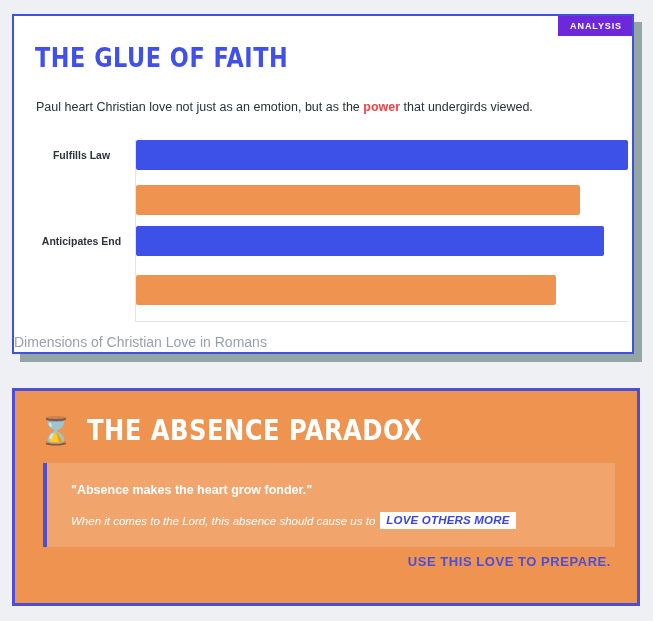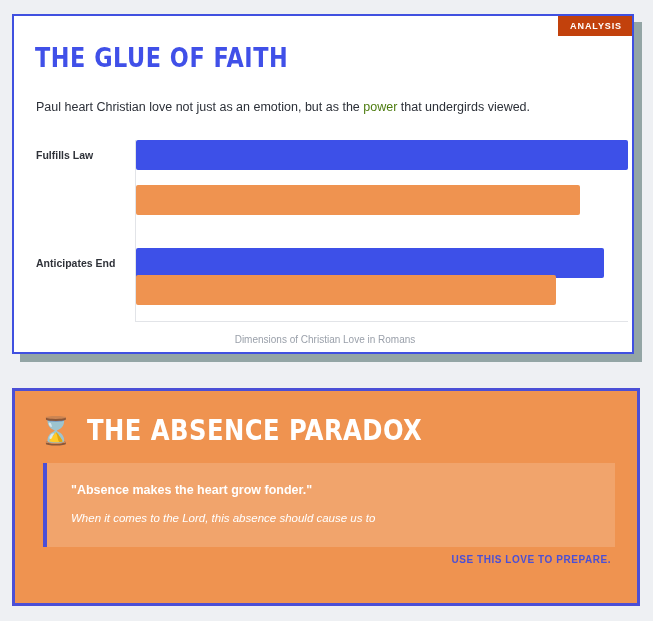--- a/index.html
+++ b/index.html
@@ -26,21 +26,21 @@
     border: 2px solid #4050e0;
     box-sizing: border-box;
     box-shadow: 8px 8px 0 0 #93a5a5;
     overflow: hidden;
   }
 
   #analysis-badge {
     position: absolute;
     right: 0;
     top: 0;
-    background: #c2410c;
+    background: #6d28d9;
     color: #ffffff;
     font-size: 9px;
     font-weight: bold;
     letter-spacing: 0.9px;
     padding: 5px 10px 5px 12px;
     font-family: "Liberation Sans", sans-serif;
   }
 
   #card-title {
     position: absolute;
@@ -58,21 +58,21 @@
   }
 
   #card-subtitle {
     position: absolute;
     left: 22px;
     top: 84px;
     font-size: 12.5px;
     color: #2c3038;
     white-space: nowrap;
   }
-  #card-subtitle b { font-weight: normal; color: #4d7c0f; }
+  #card-subtitle b { font-weight: bold; color: #ef4444; }
 
   
   #chart {
     position: absolute;
     left: 22px;
     top: 124px;
     width: 592px;
     height: 190px;
   }
   .chart-axis {
@@ -97,41 +97,40 @@
     width: 592px;
     height: 30px;
   }
   .bar-label {
     position: absolute;
     left: 0;
     top: 0;
     width: 91px;
     height: 30px;
     line-height: 30px;
-    text-align: left;
+    text-align: center;
     font-size: 10.5px;
     font-weight: bold;
     color: #2f3239;
     white-space: nowrap;
   }
   .bar-rect {
     position: absolute;
     left: 100px;
     top: 0;
     height: 30px;
     border-radius: 2px;
   }
 
   #chart-caption {
     position: absolute;
     left: 0;
     top: 318px;
     width: 622px;
-    text-align: center;
-    font-size: 10px;
+    font-size: 14px;
     color: #9aa0aa;
   }
 
   
   #paradox-card {
     position: absolute;
     left: 12px;
     top: 388px;
     width: 628px;
     height: 218px;
@@ -205,21 +204,21 @@
     padding: 2px 6px 3px 6px;
     margin-left: 5px;
     letter-spacing: 0.2px;
   }
 
   #paradox-footer {
     position: absolute;
     right: 26px;
     top: 163px;
     color: #4b4fd6;
-    font-size: 10px;
+    font-size: 13px;
     font-weight: bold;
     letter-spacing: 0.55px;
     text-transform: uppercase;
     white-space: nowrap;
   }
 </style>
 </head>
 <body>
 
 <div id="analysis-card">
@@ -236,21 +235,21 @@
     <div class="chart-axis"></div>
     <div class="chart-baseline"></div>
     <div id="bars-host">
         <div class="bar-row" style="top: 0px;">
           <div class="bar-label">Fulfills Law</div>
           <div class="bar-rect" style="width: 492px; background: rgb(61, 80, 232);"></div>
         </div>
         <div class="bar-row" style="top: 45px;">
           <div class="bar-rect" style="width: 443.784px; background: rgb(239, 147, 80);"></div>
         </div>
-        <div class="bar-row" style="top: 108px;">
+        <div class="bar-row" style="top: 86px;">
           <div class="bar-label">Anticipates End</div>
           <div class="bar-rect" style="width: 467.892px; background: rgb(61, 80, 232);"></div>
         </div>
         <div class="bar-row" style="top: 135px;">
           <div class="bar-rect" style="width: 420.168px; background: rgb(239, 147, 80);"></div>
         </div>
       </div>
   </div>
 
   <div id="chart-caption">Dimensions of Christian Love in Romans</div>
@@ -260,17 +259,18 @@
 
   <div id="paradox-head">
     <span id="hourglass-icon">⌛</span>
     <span id="paradox-title">THE ABSENCE PARADOX</span>
   </div>
 
   <div id="quote-box">
     <div id="quote-line">"Absence makes the heart grow fonder."</div>
     <div id="quote-sub">
       <span>When it comes to the Lord, this absence should cause us to</span>
+      <span id="quote-highlight">LOVE OTHERS MORE</span>
     </div>
   </div>
 
   <div id="paradox-footer">USE THIS LOVE TO PREPARE.</div>
 </div>
 
 </body></html>

